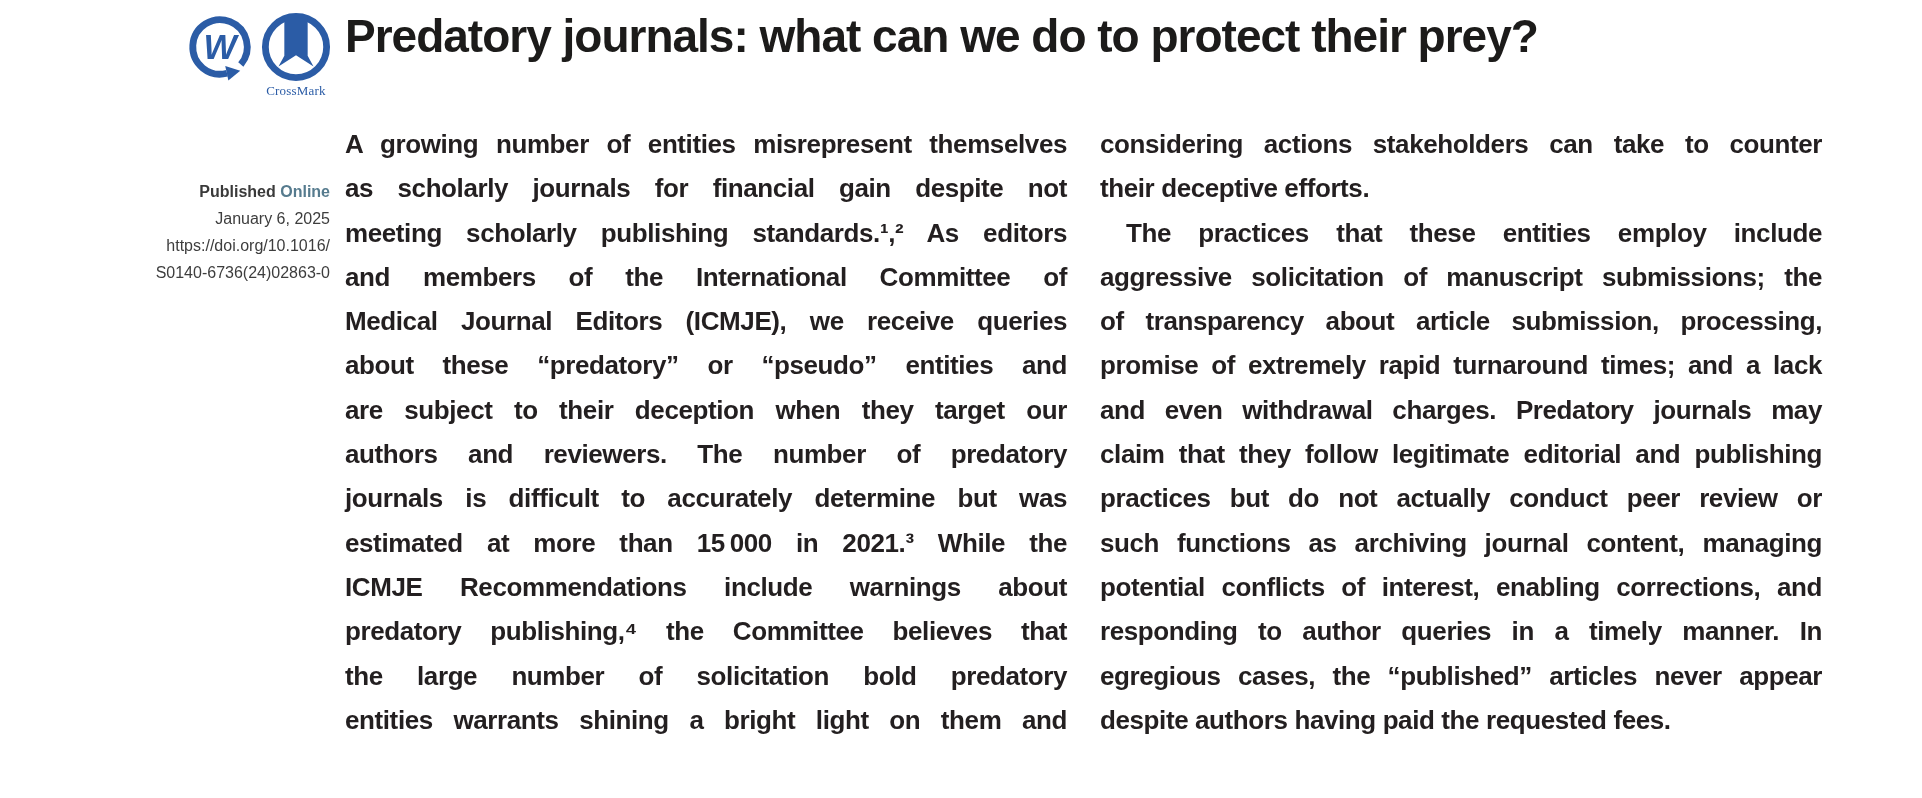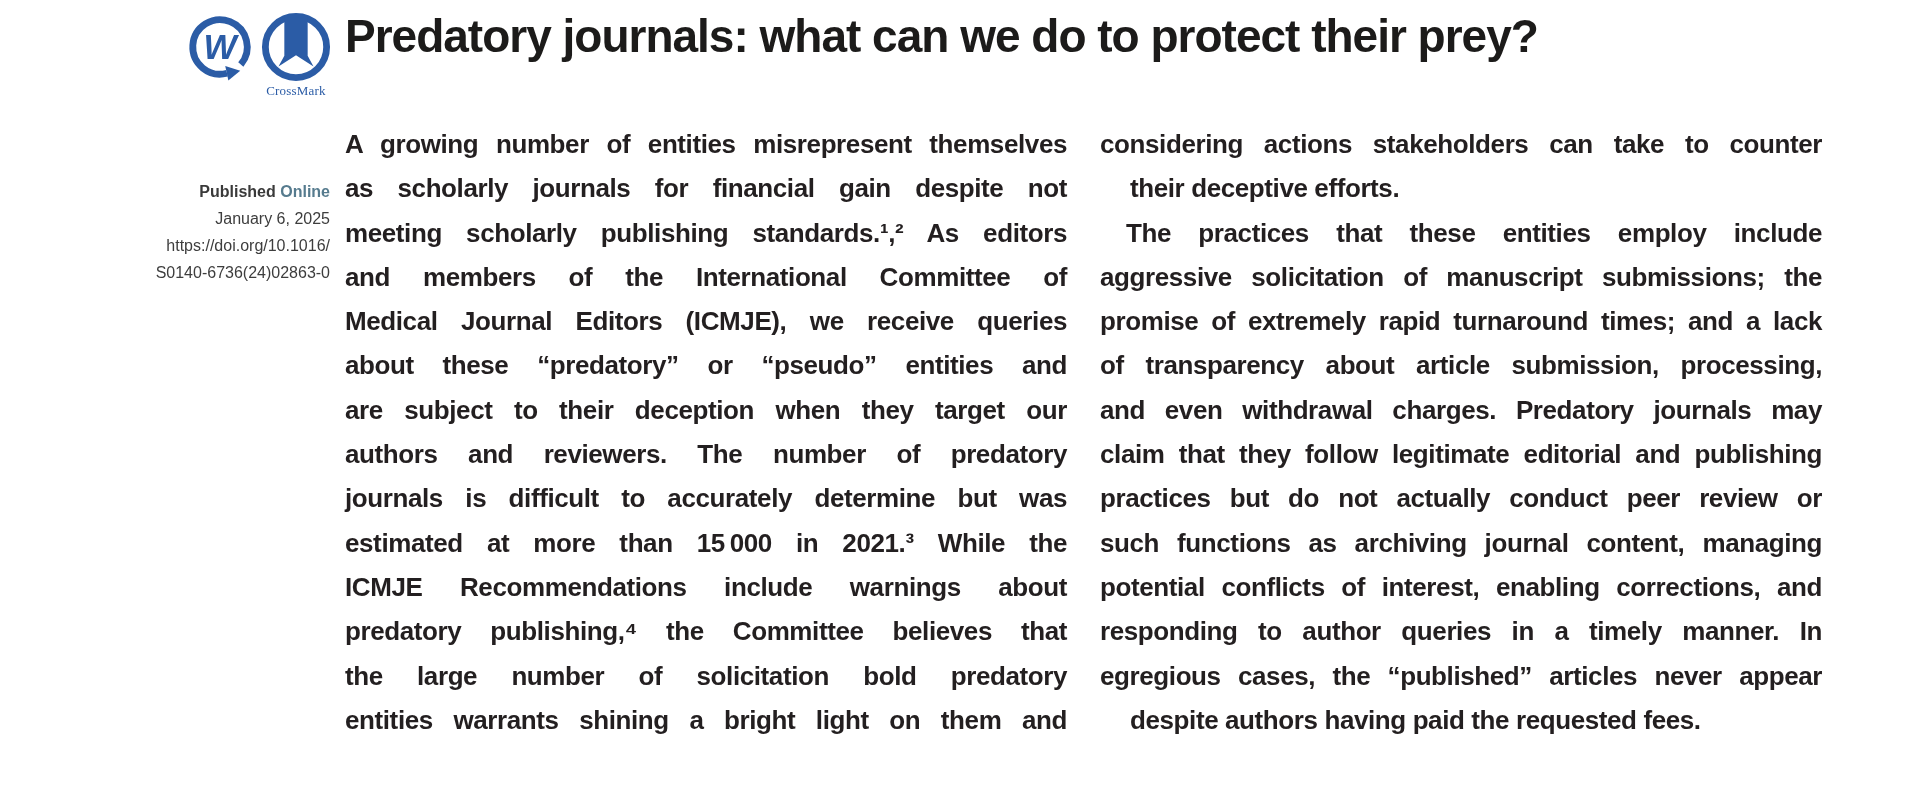--- a/index.html
+++ b/index.html
@@ -68,21 +68,21 @@
     top: 122px;
     width: 722px;
     font-size: 26px;
     line-height: 44.3px;
     letter-spacing: -0.4px;
     color: var(--body-text, #231f20);
   }
   .col-1 { left: 345px; }
   .col-2 { left: 1100px; }
   .line { text-align: justify; text-align-last: justify; font-weight: bold; }
-  .line.end { text-align: center; text-align-last: left; margin-left: 30px; }
+  .line.end { text-align: center; text-align-last: left; }
   .line.indent { text-indent: 26px; }
 </style>
 </head>
 <body>
 
 <div class="page">
 
   <div class="logos">
     <div class="logo-block">
       <svg width="70" height="70" viewBox="0 0 72 72">
@@ -122,22 +122,22 @@
       <div class="line">ICMJE Recommendations include warnings about</div>
       <div class="line">predatory publishing,⁴ the Committee believes that</div>
       <div class="line">the large number of solicitation bold predatory</div>
       <div class="line">entities warrants shining a bright light on them and</div>
     </div>
   <div class="col col-2">
       <div class="line">considering actions stakeholders can take to counter</div>
       <div class="line end">their deceptive efforts.</div>
       <div class="line indent">The practices that these entities employ include</div>
       <div class="line">aggressive solicitation of manuscript submissions; the</div>
+      <div class="line">of transparency about article submission, processing,</div>
       <div class="line">promise of extremely rapid turnaround times; and a lack</div>
-      <div class="line">of transparency about article submission, processing,</div>
       <div class="line">and even withdrawal charges. Predatory journals may</div>
       <div class="line">claim that they follow legitimate editorial and publishing</div>
       <div class="line">practices but do not actually conduct peer review or</div>
       <div class="line">such functions as archiving journal content, managing</div>
       <div class="line">potential conflicts of interest, enabling corrections, and</div>
       <div class="line">responding to author queries in a timely manner. In</div>
       <div class="line">egregious cases, the “published” articles never appear</div>
       <div class="line end">despite authors having paid the requested fees.</div>
     </div>
 

